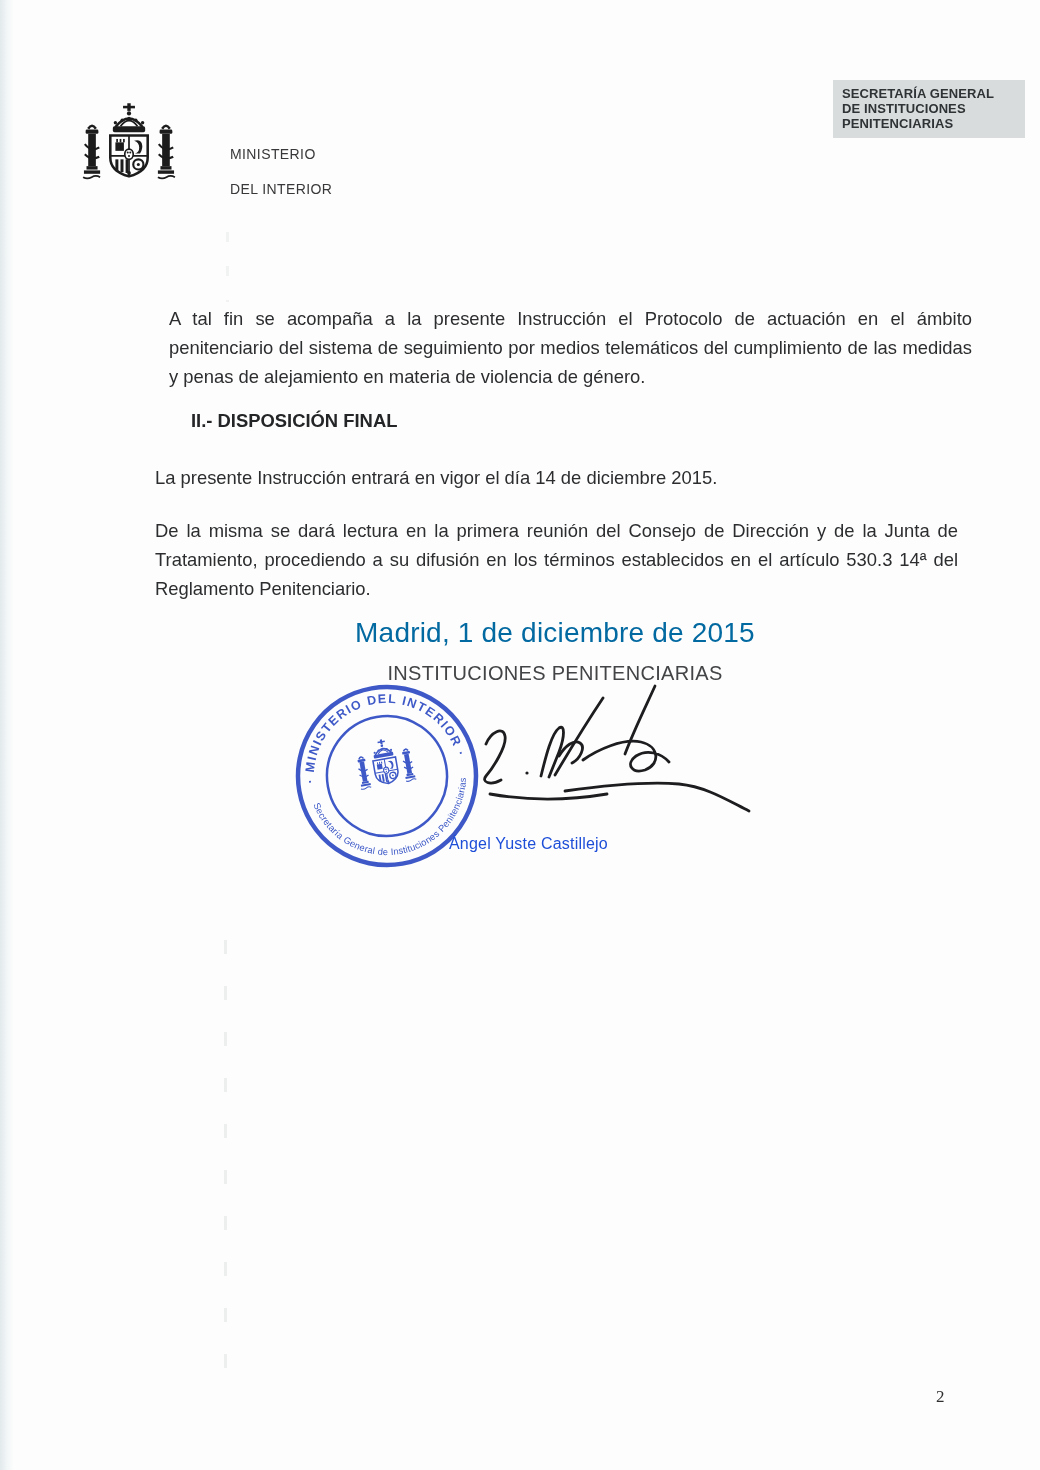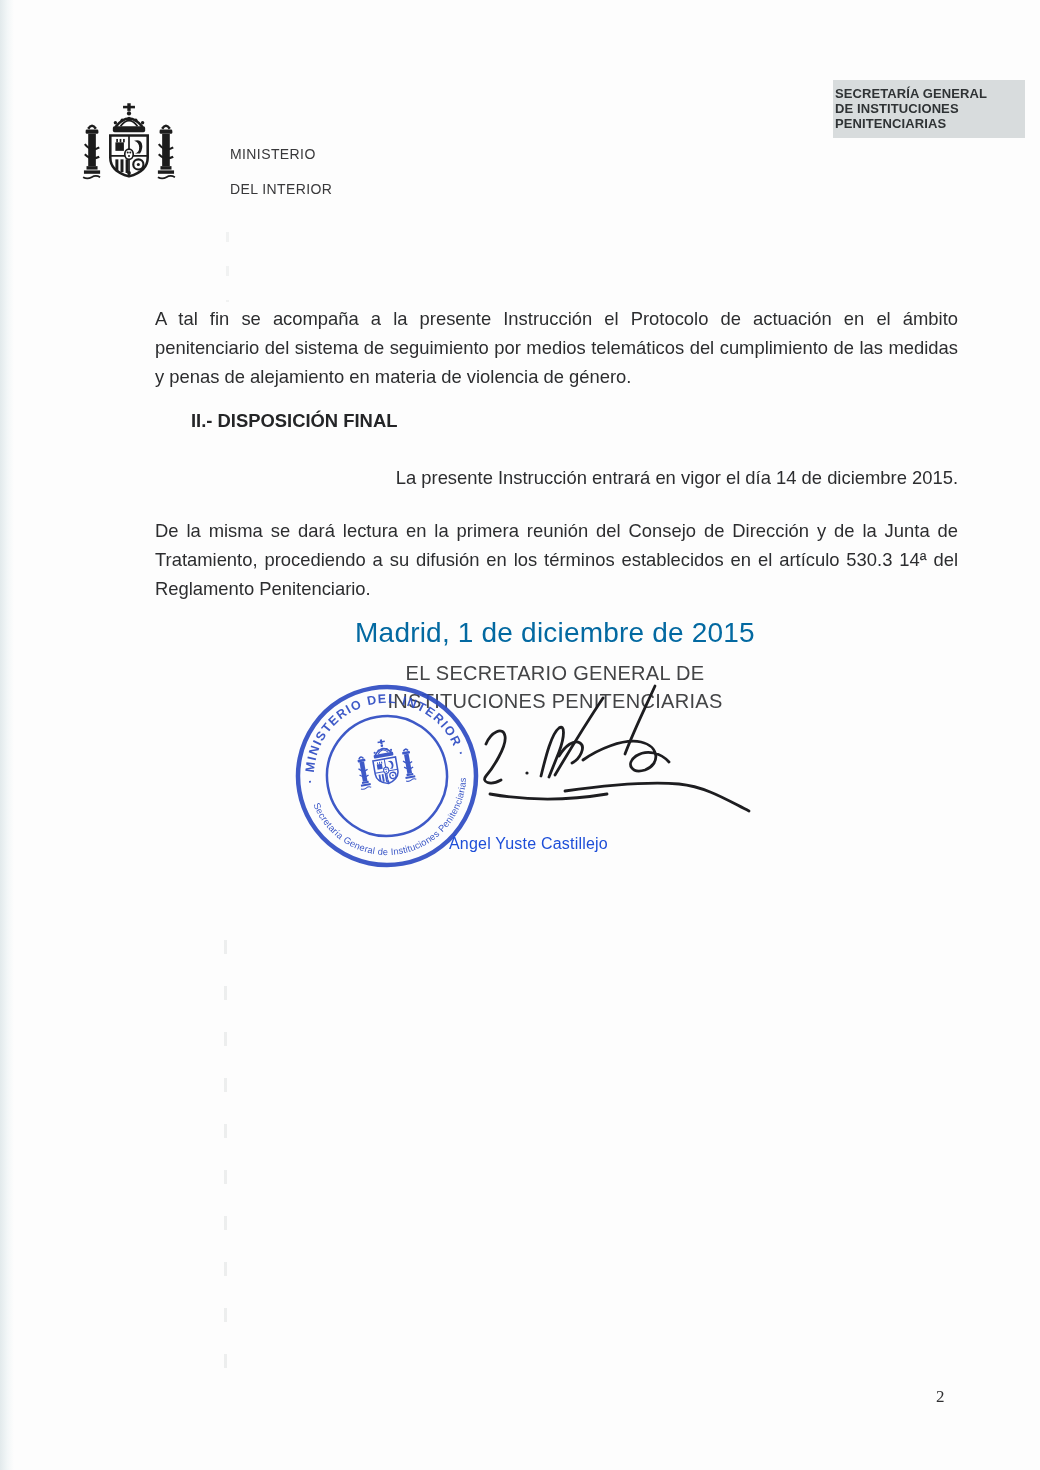--- a/index.html
+++ b/index.html
@@ -35,31 +35,31 @@
   }
   .coat-of-arms svg{width:100%;height:100%;}
   .ministry-name{
     position:absolute;left:230px;top:137px;
     font-size:14px;line-height:35px;letter-spacing:.4px;
     color:#38383a;
   }
   .secretariat-box{
     position:absolute;left:833px;top:80px;width:192px;
     background:#d8dcdd;
-    padding:6px 6px 7px 2px;box-sizing:border-box;
+    padding:6px 6px 7px 9px;box-sizing:border-box;
     font-size:13px;line-height:15px;font-weight:bold;
     color:#2f3335;letter-spacing:.1px;
   }
 
   
   .bodycol{position:absolute;left:155px;width:803px;}
   .para{font-size:18.4px;line-height:29px;text-align:justify;color:#2c2d2f;}
   .p1{top:304px;}
   .h1{top:410px;font-size:18.4px;font-weight:bold;color:#242527;}
-  .p2{top:463px;text-align:right;}
+  .p2{top:463px;text-align:left;}
   .p3{top:516px;}
 
   
   .date-line{
     position:absolute;left:155px;top:617px;width:800px;
     text-align:center;font-size:28px;color:#0369a1;letter-spacing:.2px;
   }
   .sig-title{
     position:absolute;left:155px;top:659px;width:800px;
     text-align:center;font-size:20px;line-height:28px;
@@ -158,28 +158,27 @@
   <div class="ministry-name">
     <div>MINISTERIO</div>
     <div>DEL INTERIOR</div>
   </div>
   <div class="secretariat-box">
     <div>SECRETARÍA GENERAL</div>
     <div>DE INSTITUCIONES</div>
     <div>PENITENCIARIAS</div>
   </div>
 
-  <div class="bodycol para p1" style="position:absolute;">A tal fin se acompaña a la presente Instrucción el Protocolo de actuación en el ámbito penitenciario del sistema de seguimiento por medios telemáticos del cumplimiento de las medidas y penas de alejamiento en materia de violencia de género.</div>
+  <div class="bodycol para p1" style="position:absolute;margin-left:14px;">A tal fin se acompaña a la presente Instrucción el Protocolo de actuación en el ámbito penitenciario del sistema de seguimiento por medios telemáticos del cumplimiento de las medidas y penas de alejamiento en materia de violencia de género.</div>
   <div class="bodycol h1" style="position:absolute;margin-left:36px;">II.- DISPOSICIÓN FINAL</div>
   <div class="bodycol para p2" style="position:absolute;">La presente Instrucción entrará en vigor el día 14 de diciembre 2015.</div>
   <div class="bodycol para p3" style="position:absolute;">De la misma se dará lectura en la primera reunión del Consejo de Dirección y de la Junta de Tratamiento, procediendo a su difusión en los términos establecidos en el artículo 530.3 14ª del Reglamento Penitenciario.</div>
 
   <div class="date-line">Madrid, 1 de diciembre de 2015</div>
   <div class="sig-title">
-    <div>EL SECRETARIO GENERAL DE</div>
     <div>INSTITUCIONES PENITENCIARIAS</div>
   </div>
 
   <div class="stamp">
     <svg viewBox="0 0 190 190">
       <defs>
         <path id="arcTop" d="M 22 95 A 73 73 0 0 1 168 95" fill="none"></path>
         <path id="arcBottom" d="M 16 95 A 79 79 0 0 0 174 95" fill="none"></path>
       </defs>
       <circle cx="95" cy="95" r="89" fill="none" stroke="currentColor" stroke-width="4.5"></circle>

